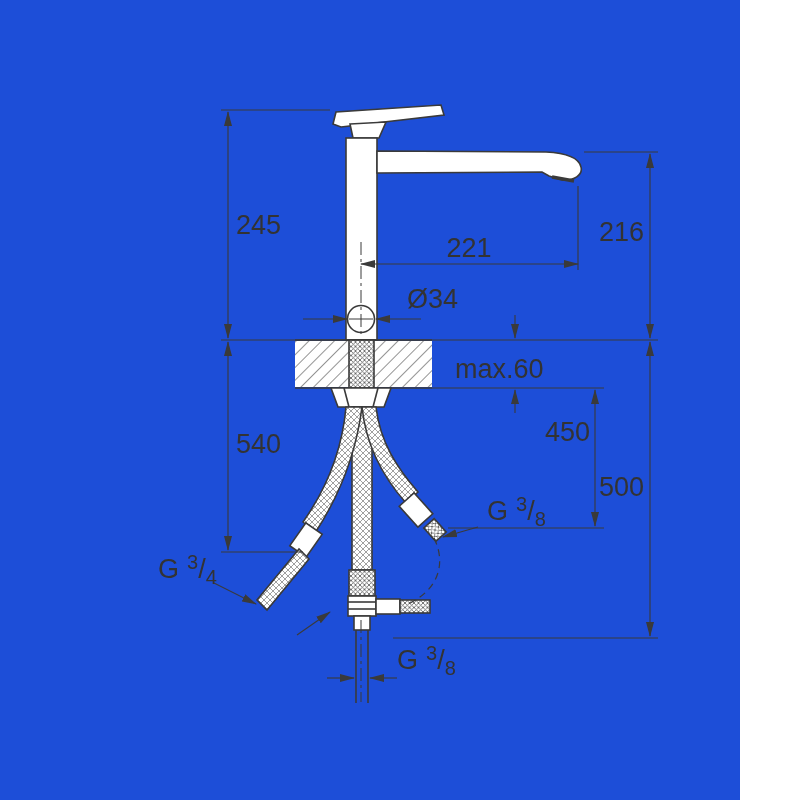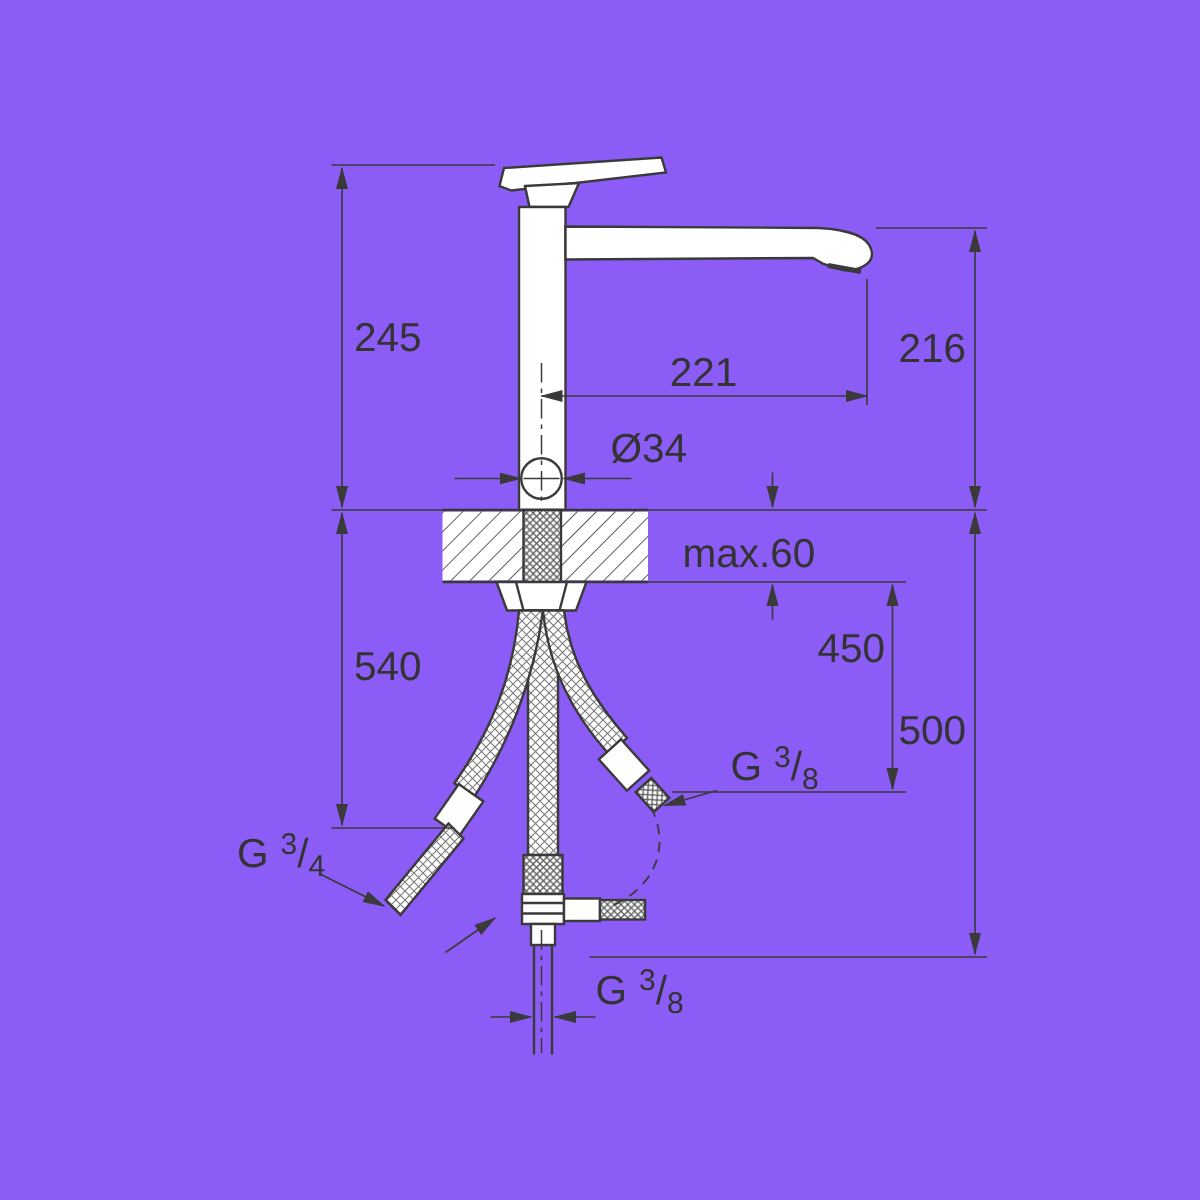--- a/index.html
+++ b/index.html
@@ -5,23 +5,23 @@
   html, body {
     margin: 0;
     padding: 0;
     background: #ffffff;
     width: 800px;
     height: 800px;
     font-family: "Liberation Sans", sans-serif;
   }
   .canvas {
     position: relative;
-    width: 800px;
+    width: 740px;
     height: 800px;
-    background: #8b5cf6;
+    background: #1d4ed8;
     overflow: hidden;
   }
   svg { display: block; }
   text {
     font-family: "Liberation Sans", sans-serif;
     font-size: 27px;
     fill: #333333;
     stroke: none;
   }
 </style>

